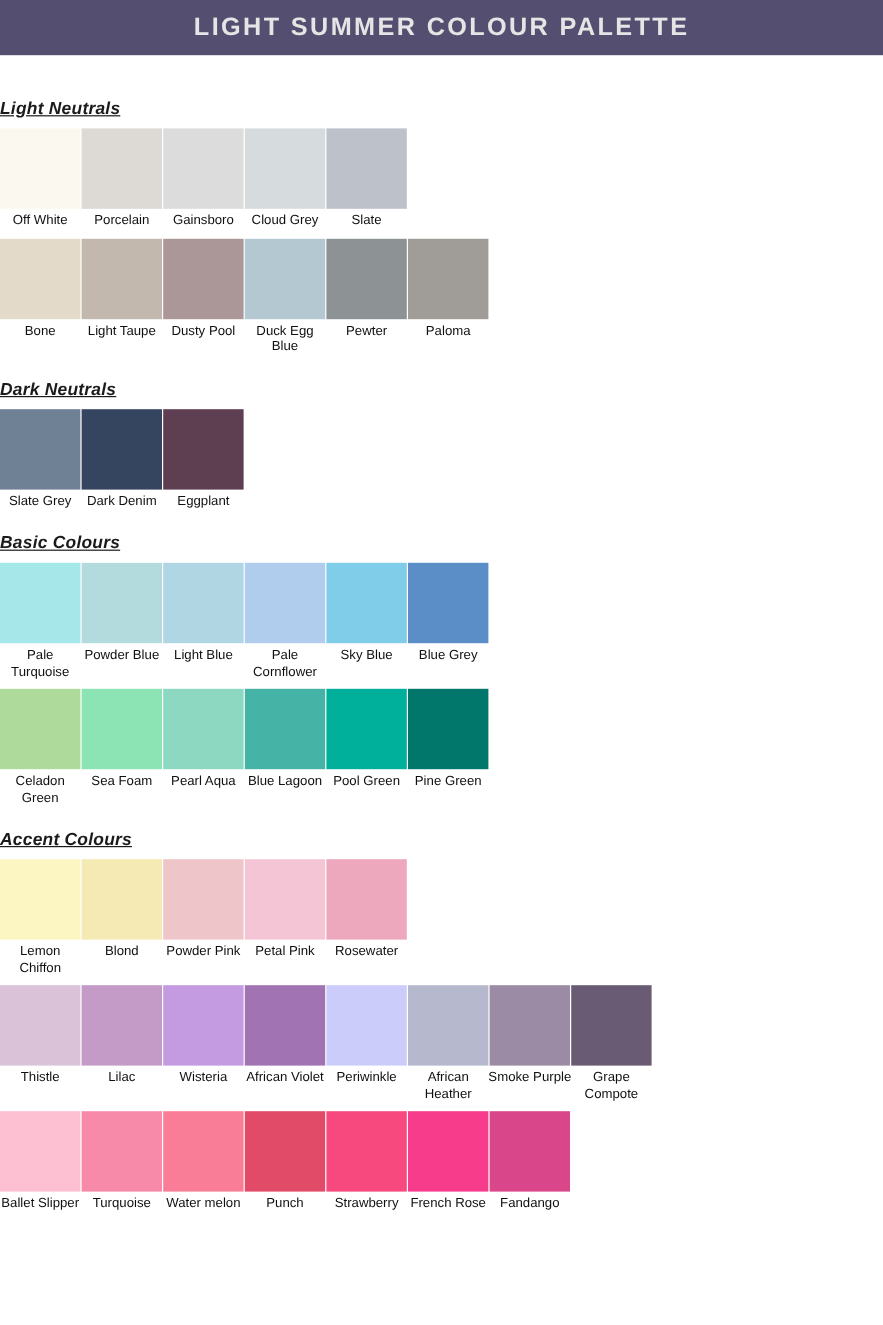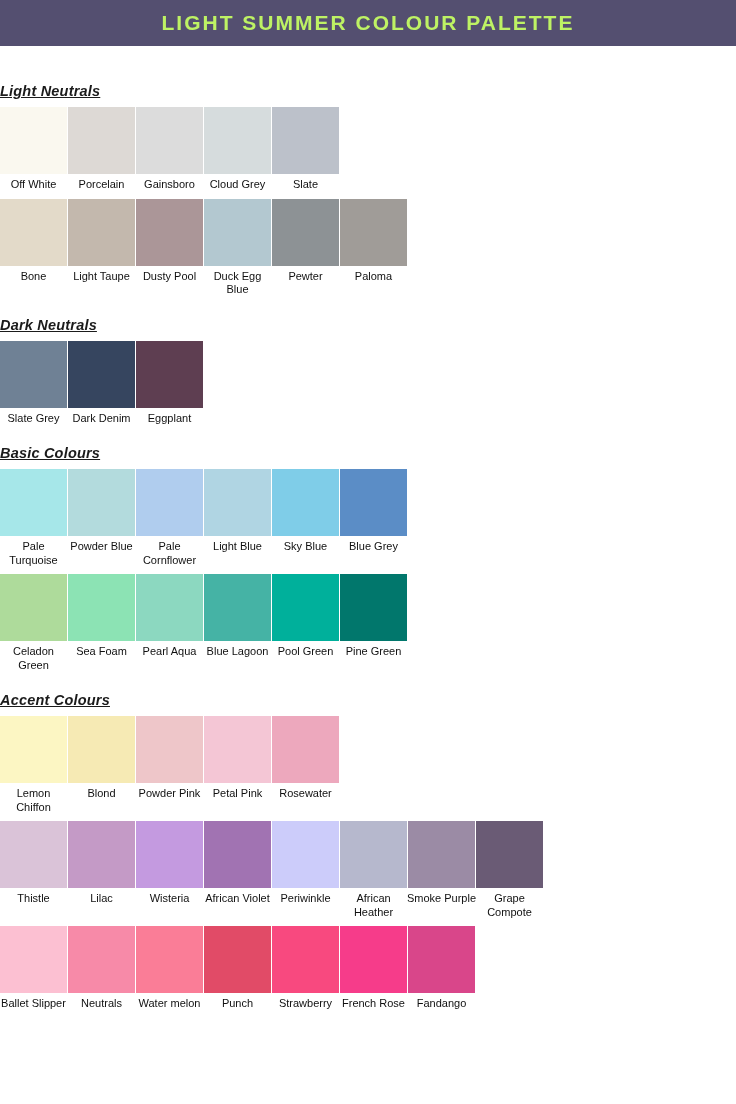--- a/index.html
+++ b/index.html
@@ -82,21 +82,21 @@
     word-spacing: normal;
   }
   .sec-gap { height: 12px; }
 </style>
 </head>
 <body>
 
 <div id="page" style="background: rgb(255, 255, 255);">
 
   <div class="header-bar" style="background: rgb(84, 79, 112);">
-    <div class="header-title" style="color: #bef264;">Light Summer Colour Palette</div>
+    <div class="header-title" style="color: #e5e5e5;">Light Summer Colour Palette</div>
   </div>
 
   <div class="content" id="sections-root">
       <div class="section"><div class="section-heading">Light Neutrals</div><div class="swatch-row">
           <div class="swatch-cell">
             <div class="swatch-chip" style="background: rgb(250, 248, 239);"></div>
             <div class="swatch-label">Off White</div>
           </div>
           <div class="swatch-cell">
             <div class="swatch-chip" style="background: rgb(221, 217, 213);"></div>
@@ -157,28 +157,28 @@
       <div class="section"><div class="section-heading">Basic Colours</div><div class="swatch-row">
           <div class="swatch-cell">
             <div class="swatch-chip" style="background: rgb(166, 231, 233);"></div>
             <div class="swatch-label">Pale Turquoise</div>
           </div>
           <div class="swatch-cell">
             <div class="swatch-chip" style="background: rgb(179, 219, 221);"></div>
             <div class="swatch-label">Powder Blue</div>
           </div>
           <div class="swatch-cell">
+            <div class="swatch-chip" style="background: rgb(176, 213, 227);"></div>
+            <div class="swatch-label">Light Blue</div>
+          </div>
+          <div class="swatch-cell">
             <div class="swatch-chip" style="background: rgb(176, 205, 238);"></div>
             <div class="swatch-label">Pale Cornflower</div>
           </div>
           <div class="swatch-cell">
-            <div class="swatch-chip" style="background: rgb(176, 213, 227);"></div>
-            <div class="swatch-label">Light Blue</div>
-          </div>
-          <div class="swatch-cell">
             <div class="swatch-chip" style="background: rgb(127, 205, 232);"></div>
             <div class="swatch-label">Sky Blue</div>
           </div>
           <div class="swatch-cell">
             <div class="swatch-chip" style="background: rgb(91, 141, 198);"></div>
             <div class="swatch-label">Blue Grey</div>
           </div>
         </div><div class="swatch-row">
           <div class="swatch-cell">
             <div class="swatch-chip" style="background: rgb(174, 219, 155);"></div>
@@ -259,21 +259,21 @@
             <div class="swatch-chip" style="background: rgb(106, 91, 117);"></div>
             <div class="swatch-label">Grape Compote</div>
           </div>
         </div><div class="swatch-row">
           <div class="swatch-cell">
             <div class="swatch-chip" style="background: rgb(252, 192, 210);"></div>
             <div class="swatch-label">Ballet Slipper</div>
           </div>
           <div class="swatch-cell">
             <div class="swatch-chip" style="background: rgb(247, 138, 168);"></div>
-            <div class="swatch-label">Neutrals</div>
+            <div class="swatch-label">Turquoise</div>
           </div>
           <div class="swatch-cell">
             <div class="swatch-chip" style="background: rgb(250, 125, 151);"></div>
             <div class="swatch-label">Water melon</div>
           </div>
           <div class="swatch-cell">
             <div class="swatch-chip" style="background: rgb(225, 75, 103);"></div>
             <div class="swatch-label">Punch</div>
           </div>
           <div class="swatch-cell">

